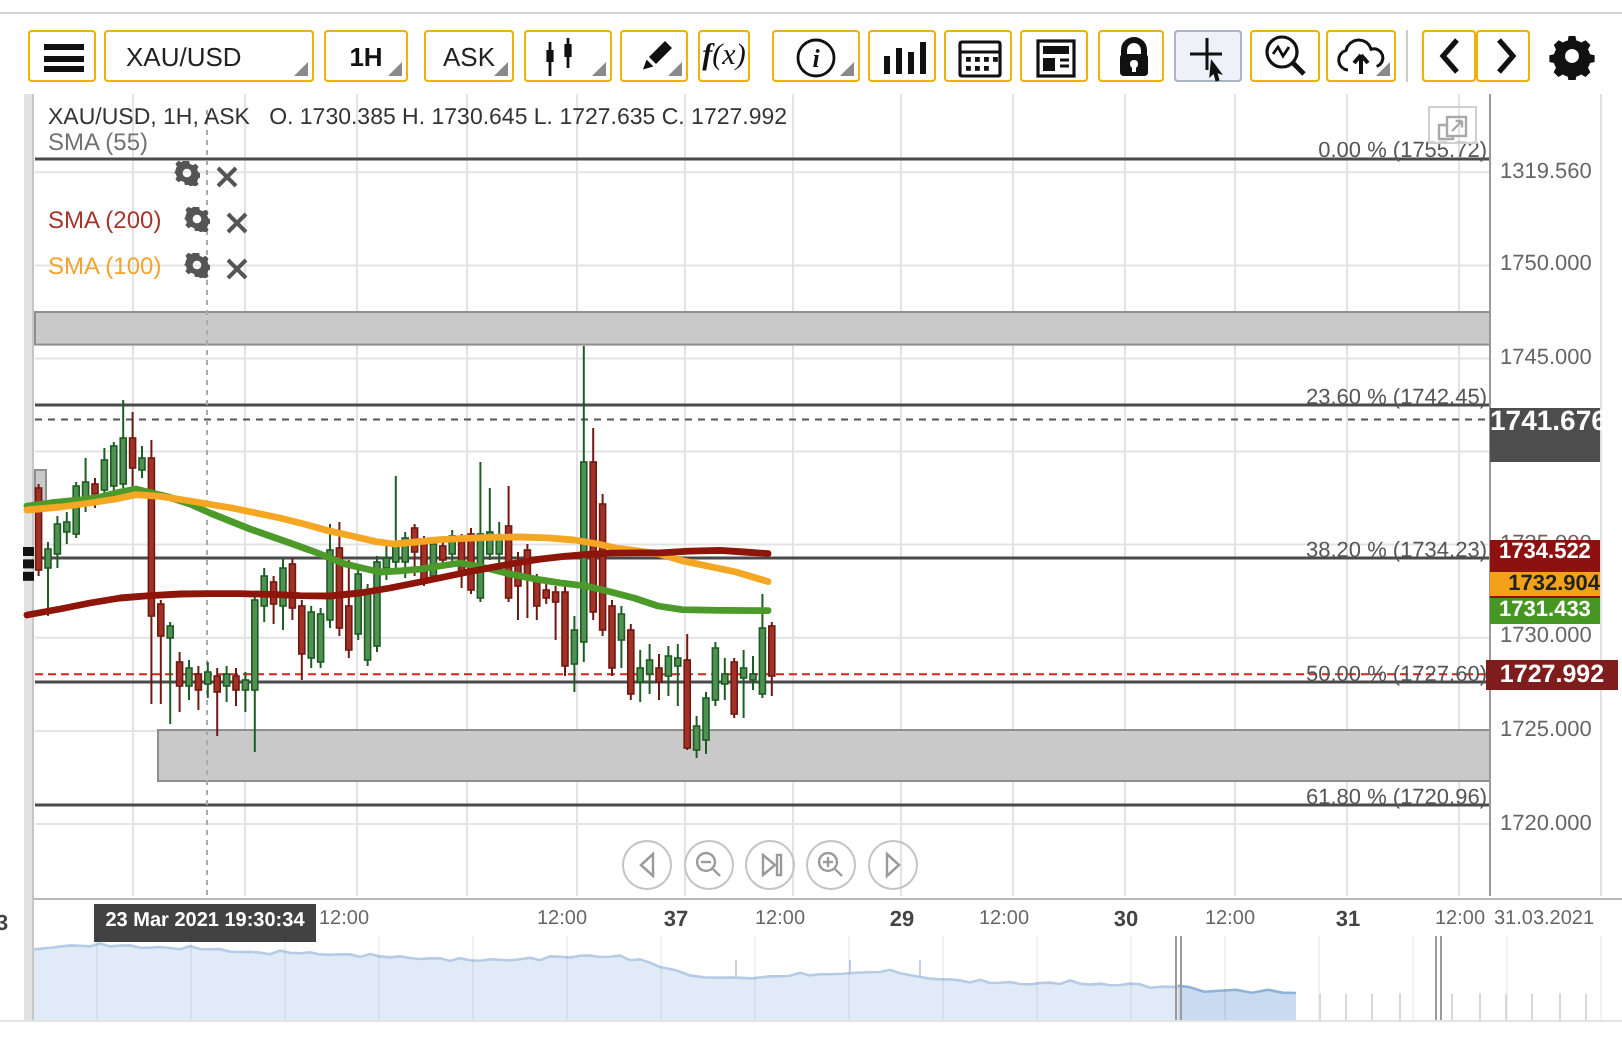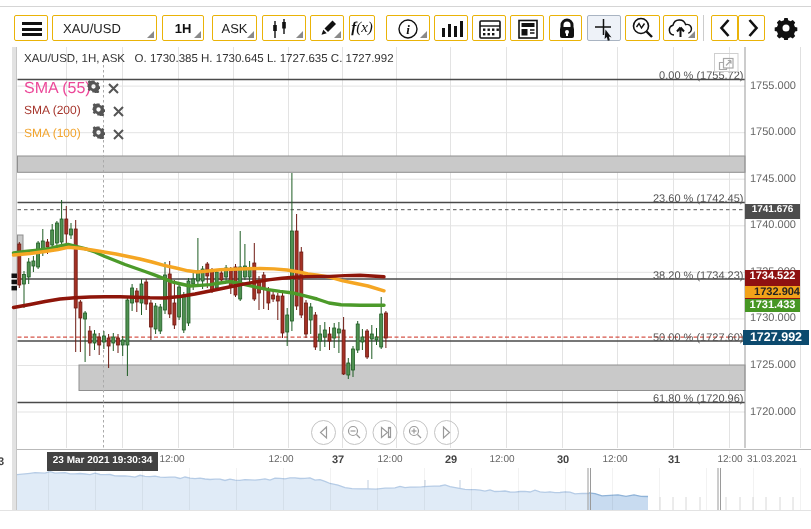--- a/index.html
+++ b/index.html
@@ -341,21 +341,21 @@
 <line x1="800.5" y1="0" x2="800.5" y2="401" stroke="#e0e0e0" stroke-width="1"></line>
 </svg>
 <svg width="26" height="20" viewBox="0 0 26 20" style="position:absolute;left:714px;top:53px;">
 <rect x="0.5" y="0.5" width="23.5" height="18" fill="none" stroke="#cfcfcf" stroke-width="1"></rect>
 <rect x="9.5" y="5.5" width="9.5" height="9.5" fill="none" stroke="#a8a8a8" stroke-width="1.2"></rect>
 <path d="M9.5 9.5 h-4 v7 h7 v-1.5" fill="none" stroke="#a8a8a8" stroke-width="1.2"></path>
 <path d="M12 12.5 L17 7.5 M17 7.5 h-3.2 M17 7.5 v3.2" stroke="#a8a8a8" stroke-width="1.2" fill="none"></path>
 </svg>
 
 <div style="position:absolute;left:24px;top:53px;font-size:11.5px;color:#333;">XAU/USD, 1H, ASK&nbsp;&nbsp;&nbsp;O. 1730.385 H. 1730.645 L. 1727.635 C. 1727.992</div>
-<div style="position:absolute;left:24px;top:80px;font-size:16px;color:#ec4899;">SMA (55)</div>
+<div style="position:absolute;left:24px;top:64px;font-size:12px;color:#737373;">SMA (55)</div>
 <div style="position:absolute;left:87px;top:80px;"><svg width="13" height="13" viewBox="0 0 24 24">
 <path fill="#555" d="M12 8 a4 4 0 1 0 0 8 a4 4 0 1 0 0 -8 Z M10 1 h4 l.6 2.7 a8.5 8.5 0 0 1 2.8 1.2 l2.5-1.4 2.8 2.8-1.4 2.5 a8.5 8.5 0 0 1 1.2 2.8 l2.7.6 v4 l-2.7.6 a8.5 8.5 0 0 1 -1.2 2.8 l1.4 2.5-2.8 2.8-2.5-1.4 a8.5 8.5 0 0 1 -2.8 1.2 L14 23 h-4 l-.6-2.7 a8.5 8.5 0 0 1 -2.8 -1.2 l-2.5 1.4-2.8-2.8 1.4-2.5 a8.5 8.5 0 0 1 -1.2 -2.8 L-1.2 12 .9 11.4 1.5 8.7 a8.5 8.5 0 0 1 1.2 -2.8 L1.3 3.4 4.1 .6 6.6 2 a8.5 8.5 0 0 1 2.8 -1.2 Z" fill-rule="evenodd"></path>
 </svg></div>
 <div style="position:absolute;left:108px;top:81px;"><svg width="11" height="11" viewBox="0 0 11 11">
 <path d="M1 1 L10 10 M10 1 L1 10" stroke="#555" stroke-width="2"></path>
 </svg></div>
 <div style="position:absolute;left:24px;top:103px;font-size:12px;color:#a6352c;">SMA (200)</div>
 <div style="position:absolute;left:92px;top:103px;"><svg width="13" height="13" viewBox="0 0 24 24">
 <path fill="#555" d="M12 8 a4 4 0 1 0 0 8 a4 4 0 1 0 0 -8 Z M10 1 h4 l.6 2.7 a8.5 8.5 0 0 1 2.8 1.2 l2.5-1.4 2.8 2.8-1.4 2.5 a8.5 8.5 0 0 1 1.2 2.8 l2.7.6 v4 l-2.7.6 a8.5 8.5 0 0 1 -1.2 2.8 l1.4 2.5-2.8 2.8-2.5-1.4 a8.5 8.5 0 0 1 -2.8 1.2 L14 23 h-4 l-.6-2.7 a8.5 8.5 0 0 1 -2.8 -1.2 l-2.5 1.4-2.8-2.8 1.4-2.5 a8.5 8.5 0 0 1 -1.2 -2.8 L-1.2 12 .9 11.4 1.5 8.7 a8.5 8.5 0 0 1 1.2 -2.8 L1.3 3.4 4.1 .6 6.6 2 a8.5 8.5 0 0 1 2.8 -1.2 Z" fill-rule="evenodd"></path>
 </svg></div>
@@ -363,33 +363,33 @@
 <path d="M1 1 L10 10 M10 1 L1 10" stroke="#555" stroke-width="2"></path>
 </svg></div>
 <div style="position:absolute;left:24px;top:126px;font-size:12px;color:#f2a42d;">SMA (100)</div>
 <div style="position:absolute;left:92px;top:126px;"><svg width="13" height="13" viewBox="0 0 24 24">
 <path fill="#555" d="M12 8 a4 4 0 1 0 0 8 a4 4 0 1 0 0 -8 Z M10 1 h4 l.6 2.7 a8.5 8.5 0 0 1 2.8 1.2 l2.5-1.4 2.8 2.8-1.4 2.5 a8.5 8.5 0 0 1 1.2 2.8 l2.7.6 v4 l-2.7.6 a8.5 8.5 0 0 1 -1.2 2.8 l1.4 2.5-2.8 2.8-2.5-1.4 a8.5 8.5 0 0 1 -2.8 1.2 L14 23 h-4 l-.6-2.7 a8.5 8.5 0 0 1 -2.8 -1.2 l-2.5 1.4-2.8-2.8 1.4-2.5 a8.5 8.5 0 0 1 -1.2 -2.8 L-1.2 12 .9 11.4 1.5 8.7 a8.5 8.5 0 0 1 1.2 -2.8 L1.3 3.4 4.1 .6 6.6 2 a8.5 8.5 0 0 1 2.8 -1.2 Z" fill-rule="evenodd"></path>
 </svg></div>
 <div style="position:absolute;left:113px;top:127px;"><svg width="11" height="11" viewBox="0 0 11 11">
 <path d="M1 1 L10 10 M10 1 L1 10" stroke="#555" stroke-width="2"></path>
 </svg></div>
 
-<div style="position:absolute;left:750px;top:79.6px;font-size:11px;color:#666;">1755.000</div>
+<div style="position:absolute;left:750px;top:79.6px;font-size:11px;color:#666;">1319.560</div>
 <div style="position:absolute;left:750px;top:126.2px;font-size:11px;color:#666;">1750.000</div>
 <div style="position:absolute;left:750px;top:172.7px;font-size:11px;color:#666;">1745.000</div>
 <div style="position:absolute;left:750px;top:219.3px;font-size:11px;color:#666;">1740.000</div>
 <div style="position:absolute;left:750px;top:265.8px;font-size:11px;color:#666;">1735.000</div>
 <div style="position:absolute;left:750px;top:312.4px;font-size:11px;color:#666;">1730.000</div>
 <div style="position:absolute;left:750px;top:359.0px;font-size:11px;color:#666;">1725.000</div>
 <div style="position:absolute;left:750px;top:405.5px;font-size:11px;color:#666;">1720.000</div>
-<div style="position:absolute;left:745px;top:203.5px;width:55px;height:15px;background:#4d4d4d;color:#fff;font-size:10px;font-weight:bold;text-align:center;line-height:12.5px;">1741.676</div>
+<div style="position:absolute;left:745px;top:203.5px;width:55px;height:27px;background:#4d4d4d;color:#fff;font-size:14px;font-weight:bold;text-align:center;line-height:12.5px;">1741.676</div>
 <div style="position:absolute;left:745px;top:269.7px;width:55px;height:29px;background:#8e1111;color:#fff;font-size:11px;font-weight:bold;text-align:center;line-height:12.5px;">1734.522</div>
 <div style="position:absolute;left:745px;top:285.7px;width:55px;height:12.5px;background:#f2a21a;color:#222;font-size:11px;font-weight:bold;text-align:right;line-height:12.5px;">1732.904</div>
 <div style="position:absolute;left:745px;top:299.3px;width:55px;height:12.5px;background:#469624;color:#fff;font-size:11px;font-weight:bold;text-align:center;line-height:12.5px;">1731.433</div>
-<div style="position:absolute;left:743px;top:329.6px;width:66px;height:15px;background:#0c4a6e;color:#fff;font-size:12.5px;font-weight:bold;text-align:center;line-height:15px;">1727.992</div>
+<div style="position:absolute;left:743px;top:329.6px;width:66px;height:15px;background:#7f1d1d;color:#fff;font-size:12.5px;font-weight:bold;text-align:center;line-height:15px;">1727.992</div>
 
 <div style="position:absolute;left:17px;top:449px;width:794px;height:1px;background:#b9b9b9;"></div>
 <div style="position:absolute;left:147px;top:453.5px;width:50px;text-align:center;font-size:10px;font-weight:normal;color:#666;">12:00</div>
 <div style="position:absolute;left:205px;top:453.5px;width:50px;text-align:center;font-size:11px;font-weight:bold;color:#444;margin-top:44px;">25</div>
 <div style="position:absolute;left:256px;top:453.5px;width:50px;text-align:center;font-size:10px;font-weight:normal;color:#666;">12:00</div>
 <div style="position:absolute;left:313px;top:453.5px;width:50px;text-align:center;font-size:11px;font-weight:bold;color:#444;">37</div>
 <div style="position:absolute;left:365px;top:453.5px;width:50px;text-align:center;font-size:10px;font-weight:normal;color:#666;">12:00</div>
 <div style="position:absolute;left:426px;top:453.5px;width:50px;text-align:center;font-size:11px;font-weight:bold;color:#444;">29</div>
 <div style="position:absolute;left:477px;top:453.5px;width:50px;text-align:center;font-size:10px;font-weight:normal;color:#666;">12:00</div>
 <div style="position:absolute;left:538px;top:453.5px;width:50px;text-align:center;font-size:11px;font-weight:bold;color:#444;">30</div>

